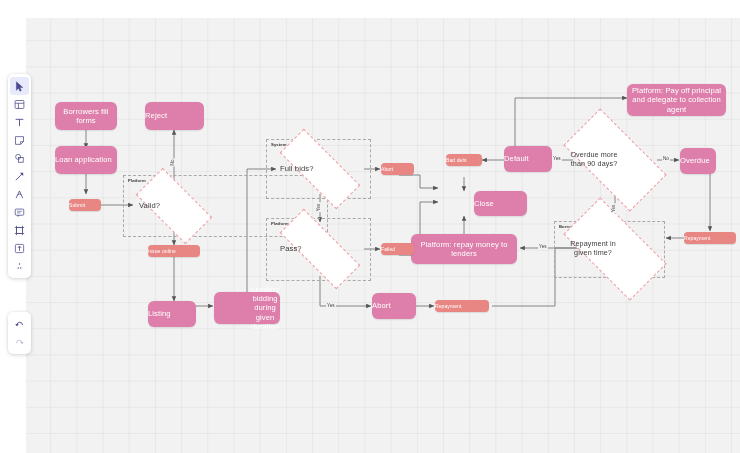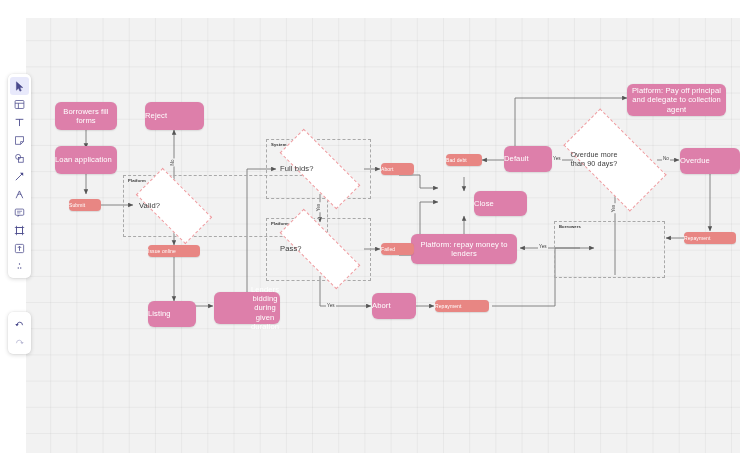--- a/index.html
+++ b/index.html
@@ -254,21 +254,21 @@
     </div>
 
     <div class="node proc" style="left:412px; top:173px; width:53px; height:25px;margin-left:36px;">
       <span>Close</span>
     </div>
 
     <div class="node proc" style="left:478px; top:128px; width:48px; height:26px;">
       <span>Default</span>
     </div>
 
-    <div class="node proc" style="left:654px; top:130px; width:60px; height:26px;">
+    <div class="node proc" style="left:654px; top:130px; width:36px; height:26px;">
       <span>Overdue</span>
     </div>
 
     <div class="node proc" style="left:601px; top:66px; width:99px; height:32px;">
       <span>Platform: Pay off principal and delegate to collection agent</span>
     </div>
 
     <div class="node pill" style="left:43px; top:181px; width:32px; height:12px;">
       <span>Submit</span>
     </div>
@@ -310,20 +310,24 @@
     <div class="node diamond-wrap" style="left:254px; top:134px; width:80px; height:34px;">
       <span class="diamond-shape"></span>
       <span class="diamond-inner">Full bids?</span>
     </div>
 
     <div class="node diamond-wrap" style="left:542px; top:116px; width:94px; height:52px; font-size:7.2px;">
       <span class="diamond-shape"></span>
       <span class="diamond-inner" style="white-space:normal; width:52px; text-align:center;">Overdue more than 90 days?</span>
     </div>
 
+    <div class="node diamond-wrap" style="left:542px; top:205px; width:94px; height:52px; font-size:7.2px;">
+      <span class="diamond-shape"></span>
+      <span class="diamond-inner" style="white-space:normal; width:50px; text-align:center;">Repayment in given time?</span>
+    </div>
 
     <span class="edge-label vert" style="left:143px; top:142px;">No</span>
 
     <span class="edge-label vert" style="left:288px; top:187px;">Yes</span>
 
     <span class="edge-label" style="left:300px; top:285px;">Yes</span>
 
     <span class="edge-label" style="left:512px; top:226px;">Yes</span>
 
     <span class="edge-label" style="left:526px; top:138px;">Yes</span>

